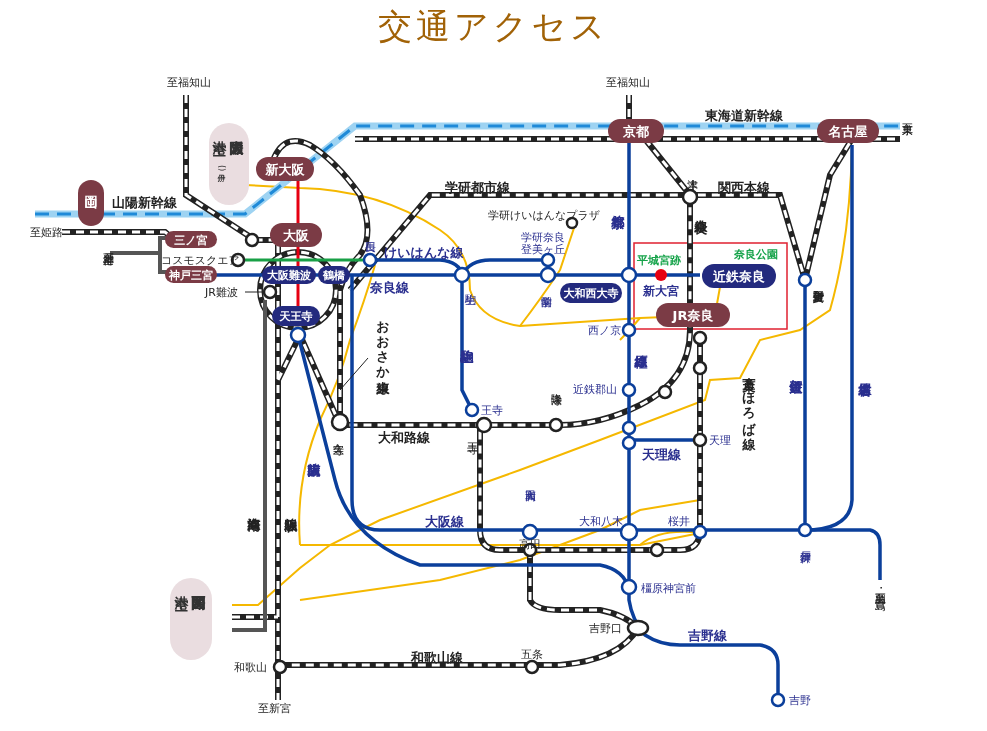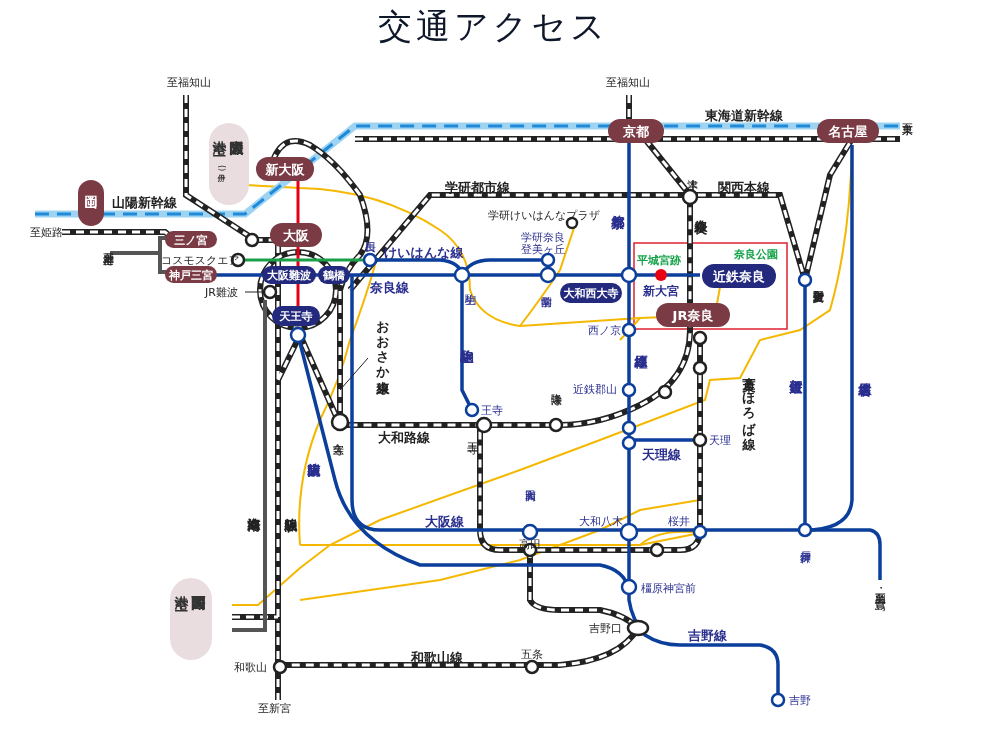--- a/index.html
+++ b/index.html
@@ -1,17 +1,17 @@
 <!DOCTYPE html>
 <html><head>
 <meta charset="utf-8">
 <style>
   html, body { margin: 0; padding: 0; background: #ffffff; }
   body { width: 987px; height: 731px; position: relative; overflow: hidden; font-family: "DejaVu Sans", sans-serif; }
-  .title { position: absolute; left: 0; top: 4px; width: 987px; text-align: center; font-family: "DejaVu Serif", serif; font-size: 34px; color: #0f172a; letter-spacing: 4px; }
+  .title { position: absolute; left: 0; top: 4px; width: 987px; text-align: center; font-family: "DejaVu Serif", serif; font-size: 34px; color: #a16207; letter-spacing: 4px; }
   svg { position: absolute; left: 0; top: 0; }
   .lbl { font-family: "DejaVu Sans", sans-serif; font-size: 11px; fill: #222; }
   .lbl-blue { font-family: "DejaVu Sans", sans-serif; font-size: 11px; fill: #2a2f8f; }
   .lbl-line { font-family: "DejaVu Sans", sans-serif; font-size: 13px; font-weight: bold; fill: #222; }
   .lbl-line-blue { font-family: "DejaVu Sans", sans-serif; font-size: 13px; font-weight: bold; fill: #2a2f8f; }
   .lbl-green { font-family: "DejaVu Sans", sans-serif; font-size: 11px; fill: #16a34a; font-weight: bold; }
   .pill-txt { font-family: "DejaVu Sans", sans-serif; font-size: 13px; fill: #fff; font-weight: bold; }
   .pill-txt-s { font-family: "DejaVu Sans", sans-serif; font-size: 11px; fill: #fff; font-weight: bold; }
   .ap-txt { font-family: "DejaVu Sans", sans-serif; font-size: 14px; fill: #333; font-weight: bold; }
 </style>

